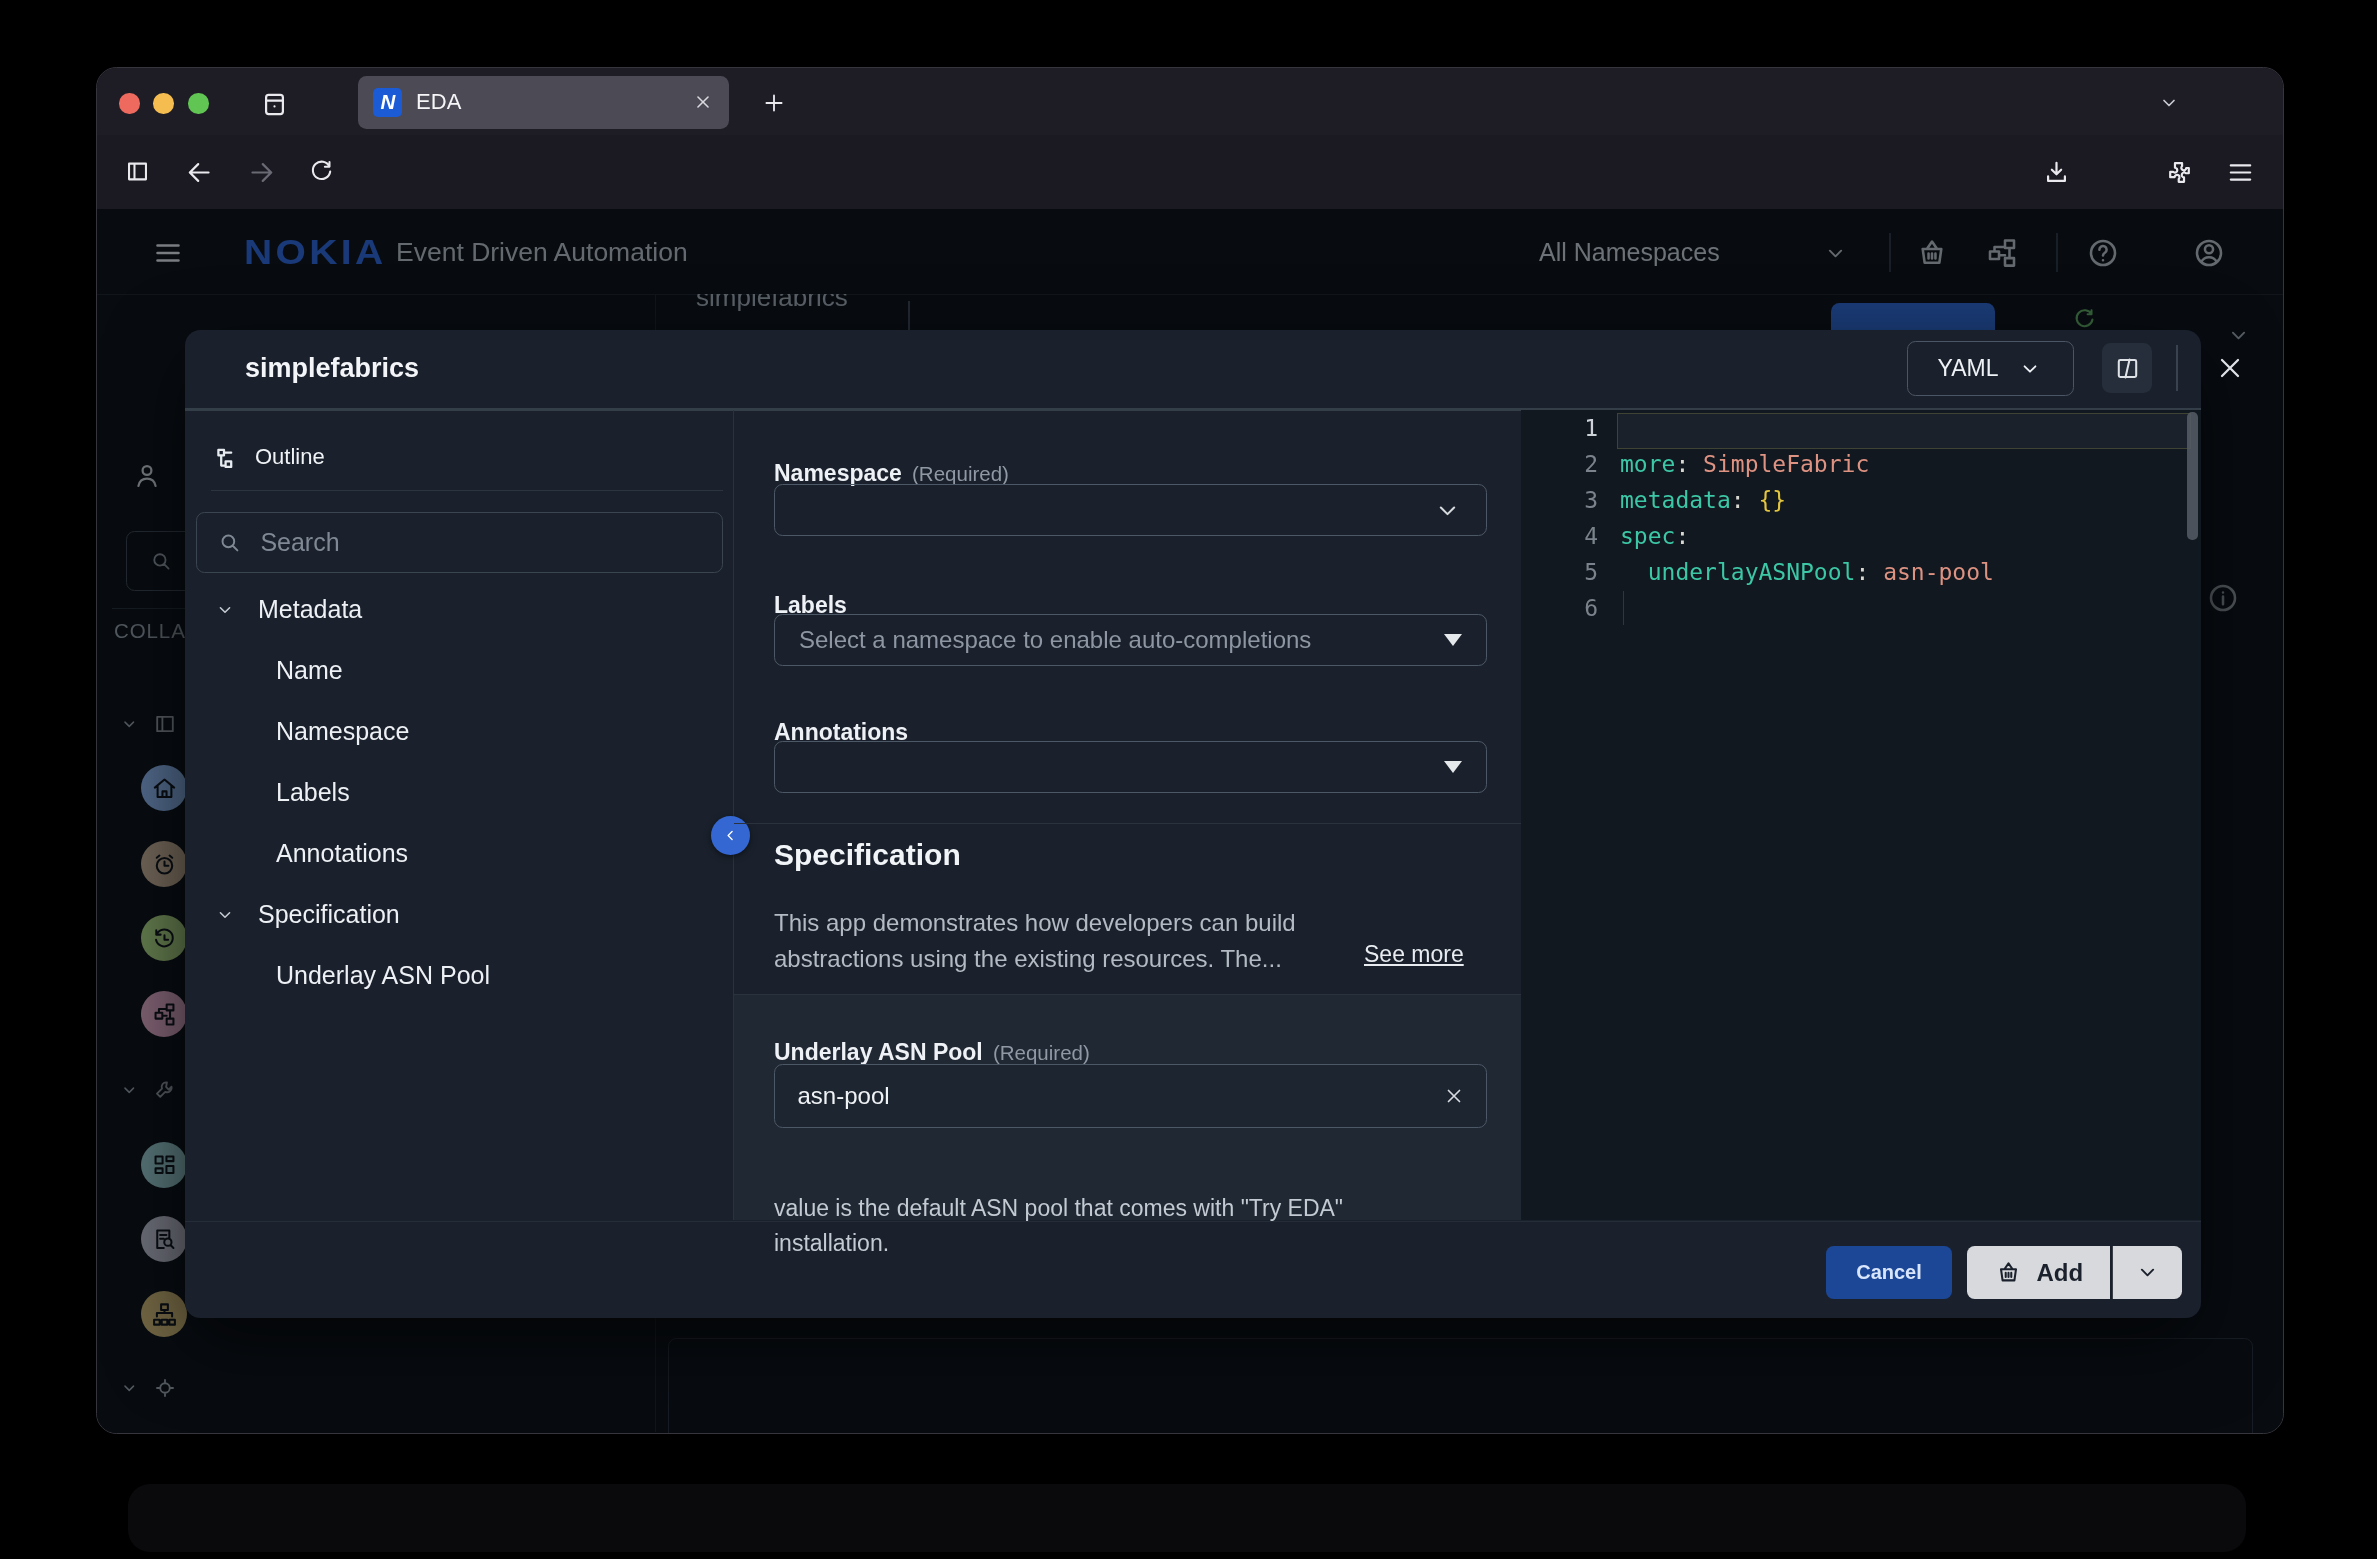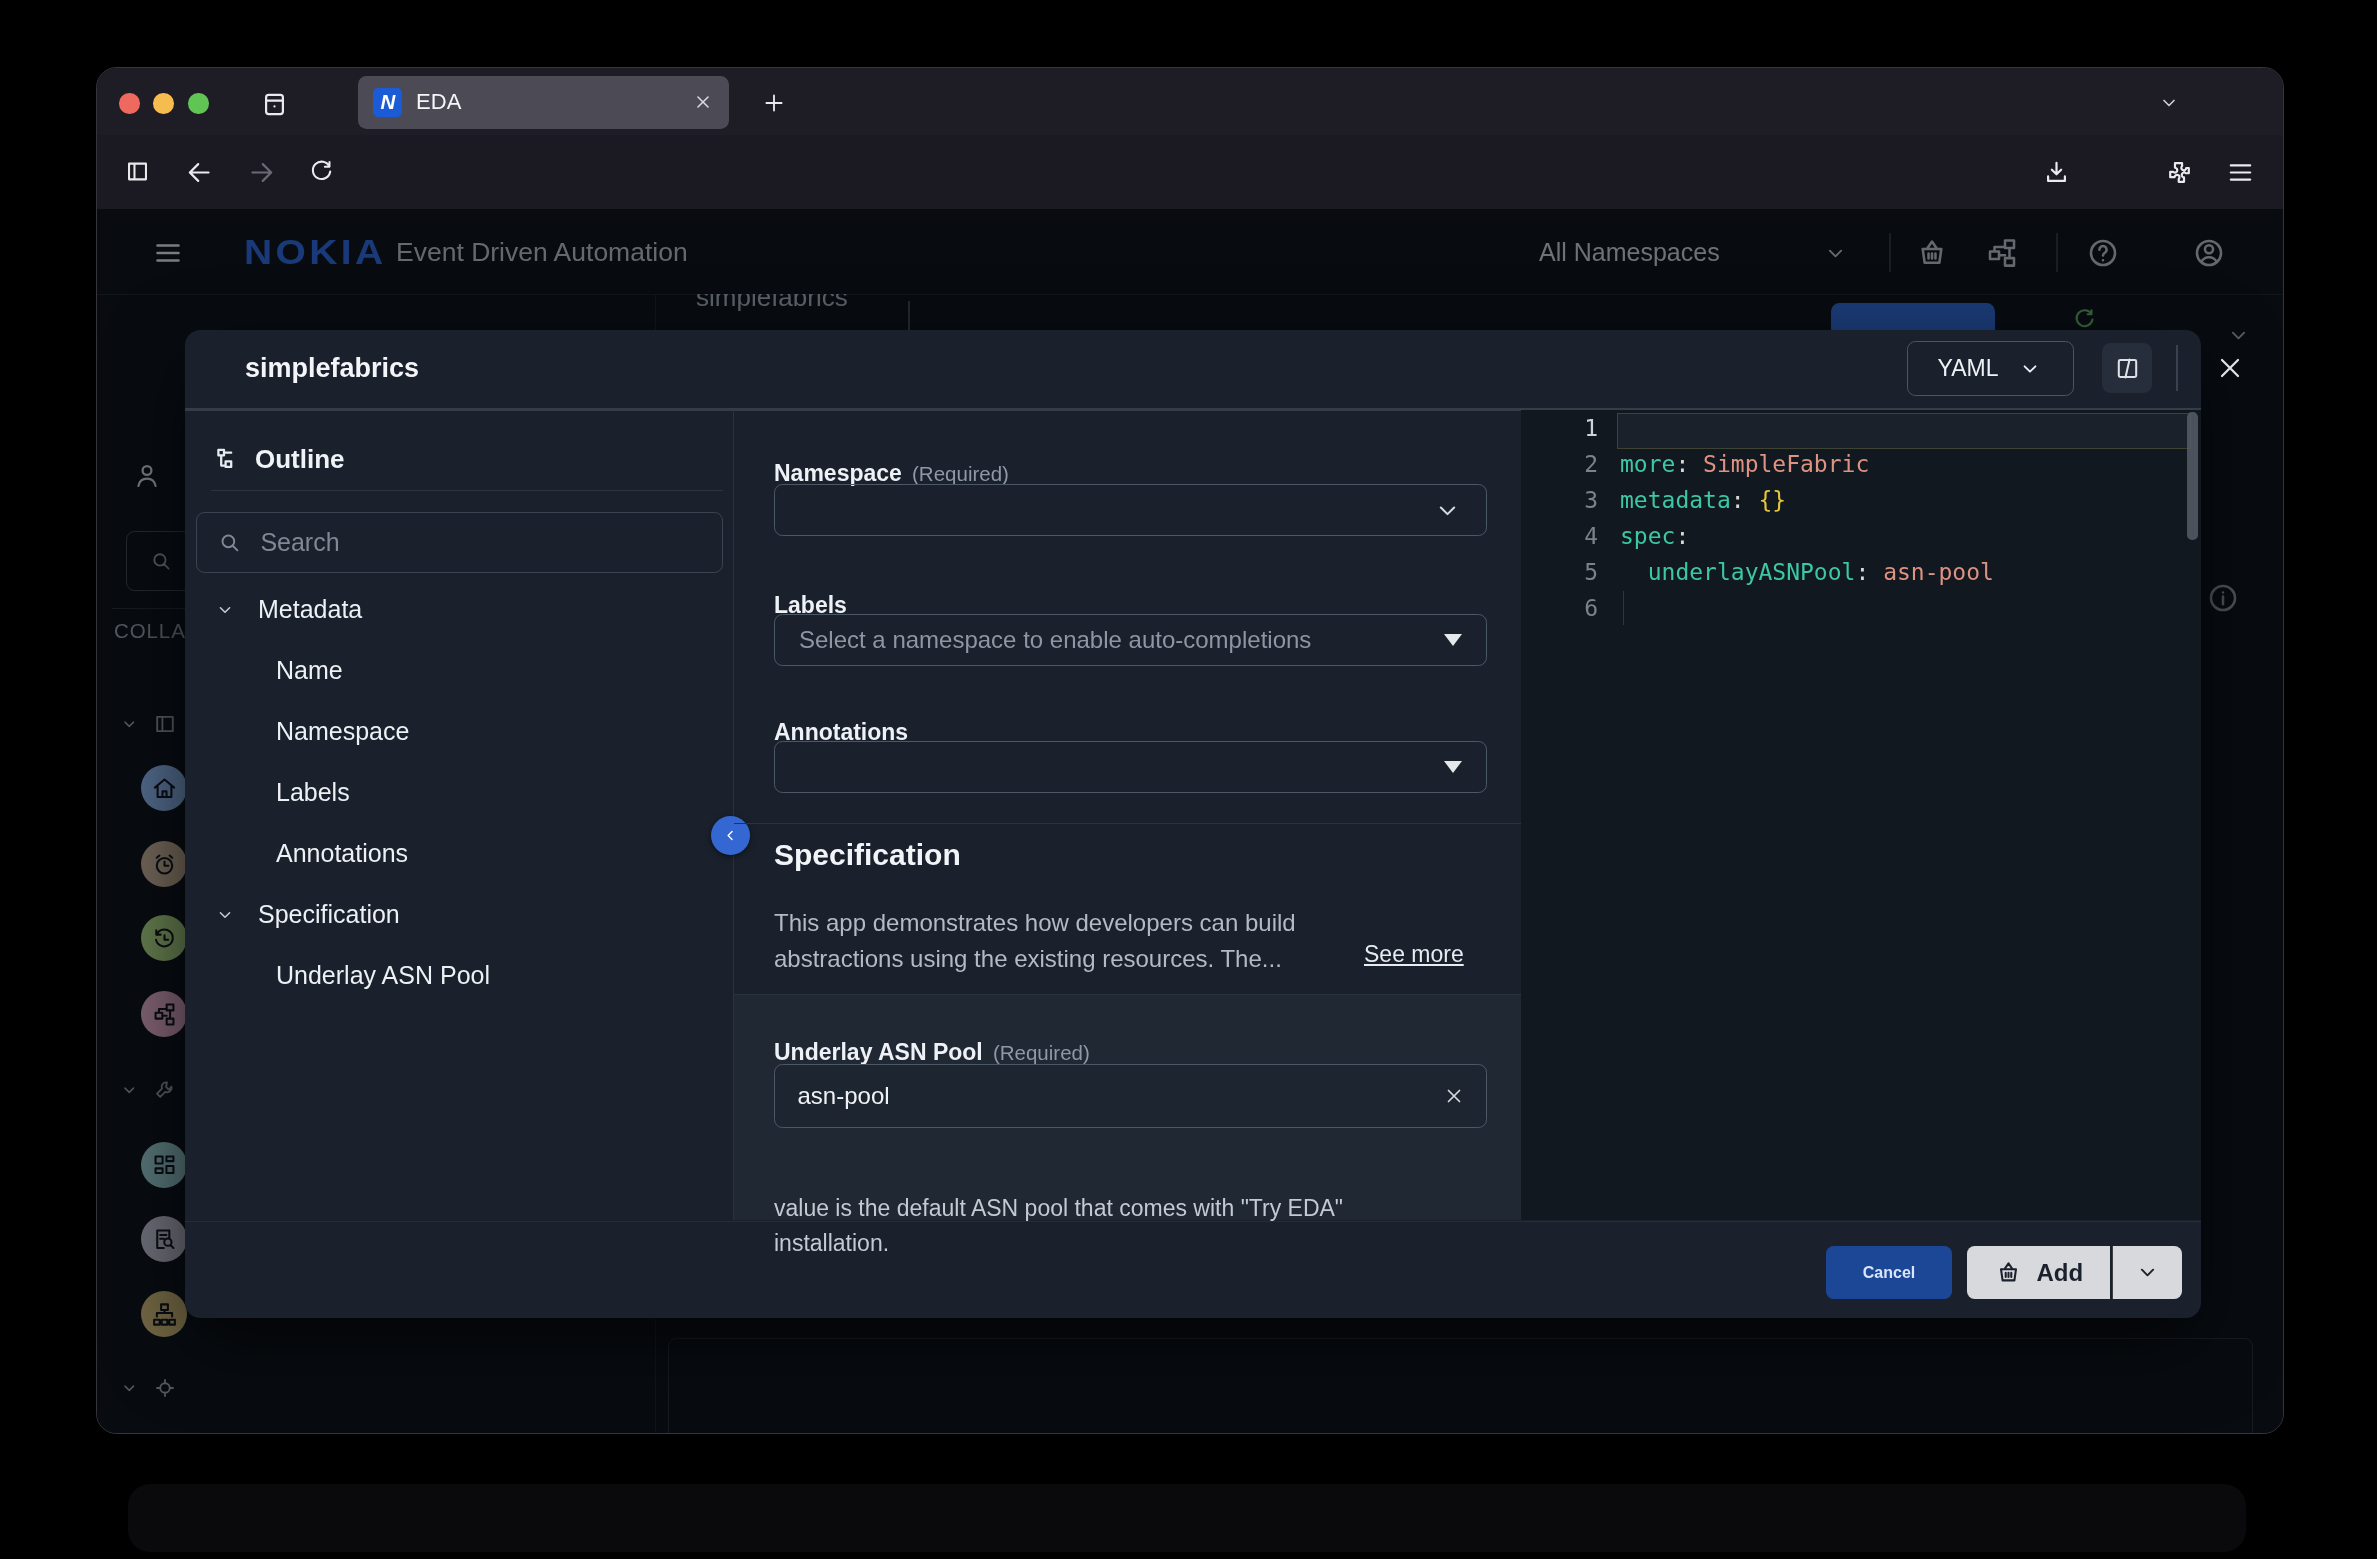--- a/index.html
+++ b/index.html
@@ -86,21 +86,21 @@
   #split-btn{position:absolute;left:1917px;top:13px;width:50px;height:50px;border-radius:8.5px;background:#252e3a;
     display:flex;align-items:center;justify-content:center;color:#dfe3e8;}
   #m-hdr-div{position:absolute;left:1991px;top:14.5px;width:1.7px;height:46px;background:#39424e;}
   #m-close{position:absolute;left:2029px;top:22px;color:#dfe3e8;}
   #m-divider{position:absolute;left:0;top:78px;width:100%;height:2.6px;background:#343e49;}
   .col-div{position:absolute;top:80px;width:1.3px;height:810px;background:#2a323d;}
   #m-footer-div{position:absolute;left:0;top:891px;width:100%;height:1.3px;background:#242d38;}
 
   
   #outline-icon{position:absolute;left:27px;top:114px;color:#e8ecf1;}
-  #outline-title{position:absolute;left:70px;top:114px;font-size:26px;font-weight:bold;color:#f0f3f6;}
+  #outline-title{position:absolute;left:70px;top:114px;font-size:22px;font-weight:normal;color:#f0f3f6;}
   #outline-div{position:absolute;left:26px;top:160px;width:512px;height:1.3px;background:#2b343f;}
   #outline-search{position:absolute;left:11px;top:182px;width:527px;height:61px;border:1.3px solid #3b4552;border-radius:8.5px;
     display:flex;align-items:center;padding-left:19px;box-sizing:border-box;color:#7f8894;}
   #outline-search input{background:transparent;border:none;outline:none;color:#e8ecf1;font-size:25px;margin-left:15.4px;width:410px;
     font-family:"Liberation Sans",sans-serif;}
   #outline-search input::placeholder{color:#7f8894;}
   #tree{position:absolute;left:0;top:249px;width:547px;}
   .tree-row{position:relative;height:61px;display:flex;align-items:center;color:#edf0f4;font-size:25px;}
   .tree-row .chev{position:absolute;left:29px;color:#c6cbd2;}
   .tree-row.l0 span.lbl{margin-left:73px;} .tree-row.l1 span.lbl{margin-left:91px;}
@@ -133,21 +133,21 @@
   .code-line{position:relative;height:36px;display:flex;font-family:"DejaVu Sans Mono",monospace;font-size:23px;line-height:36px;}
   .code-line .num{width:77px;text-align:right;padding-right:22px;color:#7b828c;flex:none;}
   .code-line.active .num{color:#ced3da;}
   .code-line .code{white-space:pre;position:relative;z-index:1;}
   .tok-k{color:var(--code-key);} .tok-p{color:var(--code-punct);} .tok-s{color:var(--code-string);} .tok-b{color:var(--code-brace);}
   #indent-guide{position:absolute;left:102px;top:181px;width:1.3px;height:34px;background:#2e3642;}
   #code-scroll{position:absolute;right:3.4px;top:1.7px;width:10.2px;height:128px;border-radius:5.1px;background:#565d66;opacity:.85;}
 
   
   #cancel-btn{position:absolute;left:1641px;top:916px;width:126px;height:53px;border-radius:7.7px;background:var(--cancel-blue);
-    color:#d9e5fb;font-size:16px;font-weight:bold;display:flex;align-items:center;justify-content:center;}
+    color:#d9e5fb;font-size:20px;font-weight:bold;display:flex;align-items:center;justify-content:center;}
   #add-btn{position:absolute;left:1782px;top:916px;width:143px;height:53px;border-radius:7.7px 0 0 7.7px;background:var(--add-bg);
     color:#1a212c;font-size:24px;font-weight:bold;display:flex;align-items:center;justify-content:center;gap:13.7px;}
   #add-chevron{position:absolute;left:1927px;top:916px;width:70px;height:53px;border-radius:0 7.7px 7.7px 0;background:var(--add-bg);
     color:#1a212c;display:flex;align-items:center;justify-content:center;border-left:1.3px solid #3a3f46;box-sizing:border-box;}
 </style>
 </head>
 <body>
 
 <div id="window">
 

